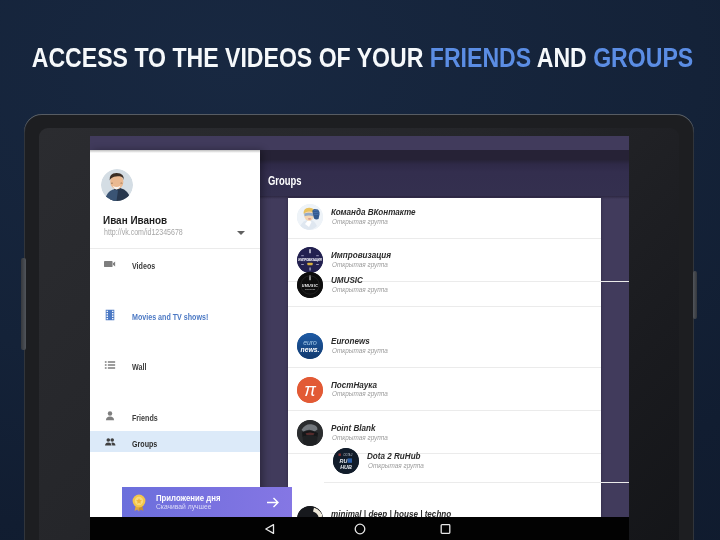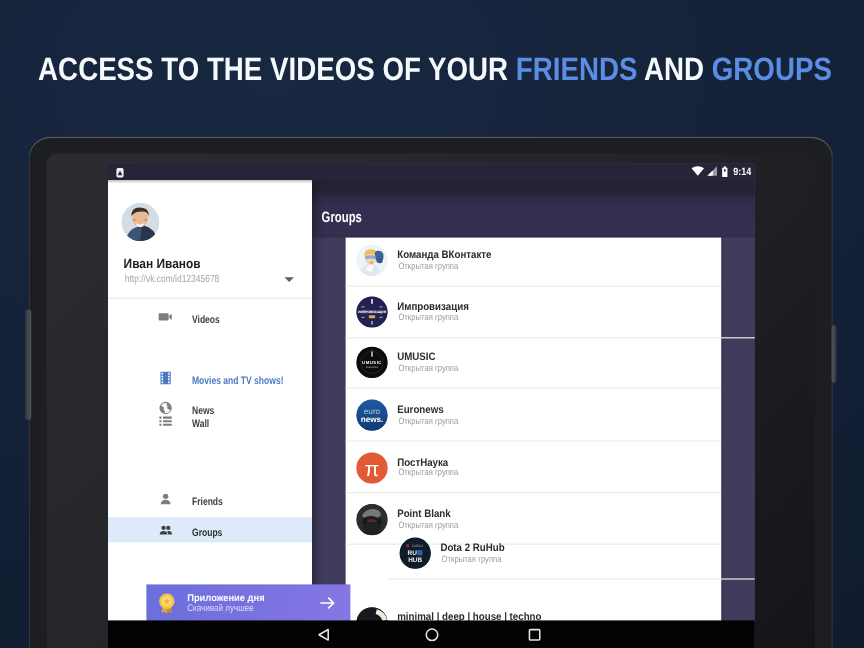--- a/index.html
+++ b/index.html
@@ -27,35 +27,35 @@
   .sb-right{position:absolute;right:3px;top:0;height:14px;display:flex;align-items:center;}
   .sb-time{color:#fff;font-size:8.7px;font-weight:bold;margin-left:3px;width:15px;transform:scaleX(0.86);transform-origin:0 50%;white-space:nowrap;}
   
   .toolbar{position:absolute;left:0;top:14px;width:100%;height:46px;
     background:linear-gradient(180deg,#262236 0%, #262236 21%, #2e2947 31%, #332e4e 48%, #34304f 100%);z-index:5;}
   .toolbar .title{position:absolute;left:178.4px;top:25.2px;font-size:12.6px;line-height:1;font-weight:bold;color:#ffffff;transform:scaleX(0.75);transform-origin:0 0;}
   .content{position:absolute;left:0;top:60px;width:100%;bottom:0;background:#413b5c;z-index:4;}
   .content:before{content:"";position:absolute;left:0;top:0;width:100%;height:3px;background:linear-gradient(180deg,rgba(20,16,35,.45),rgba(20,16,35,0));}
   
   .card{position:absolute;left:198px;top:2px;width:313px;bottom:-10px;background:#ffffff;box-shadow:0 0 3px rgba(10,5,25,.35);}
-  .row{position:absolute;left:0;width:100%;height:43.2px;}
+  .row{position:absolute;left:0;width:100%;height:43.2px;font-style:italic;}
   .row .av{position:absolute;left:9px;top:8.6px;width:26px;height:26px;border-radius:50%;overflow:hidden;}
   .row .t{position:absolute;left:43.2px;top:12.6px;font-size:9px;line-height:1;font-weight:bold;color:#2b2b2b;white-space:nowrap;transform:scaleX(0.90);transform-origin:0 0;}
   .row .s{position:absolute;left:44px;top:22.3px;font-size:7.7px;line-height:1;color:#9b9b9b;white-space:nowrap;transform:scaleX(0.83);transform-origin:0 0;}
   .row .dv{position:absolute;left:0;bottom:0;width:100%;height:1px;background:#ebebeb;}
   
   .drawer{position:absolute;left:0;top:14px;width:170px;height:368.4px;background:#ffffff;z-index:20;
     box-shadow:3px 0 7px rgba(0,0,0,.32);}
   .drawer:before{content:"";position:absolute;left:0;top:0;width:100%;height:3px;background:linear-gradient(180deg,rgba(0,0,0,.25),rgba(0,0,0,0));}
   .pavatar{position:absolute;left:11px;top:19px;width:32px;height:32px;border-radius:50%;overflow:hidden;}
   .pname{position:absolute;left:13.5px;top:65.3px;font-size:11.1px;line-height:1;font-weight:bold;color:#1f1f1f;transform:scaleX(0.895);transform-origin:0 0;white-space:nowrap;}
   .purl{position:absolute;left:14px;top:78.5px;font-size:8.6px;line-height:1;color:#a6a6a6;transform:scaleX(0.82);transform-origin:0 0;white-space:nowrap;}
   .pcaret{position:absolute;left:147px;top:81px;border-left:4.4px solid transparent;border-right:4.4px solid transparent;border-top:4.6px solid #606060;}
   .pdiv{position:absolute;left:0;top:98px;width:100%;height:1px;background:#ebebeb;}
-  .mi{position:absolute;left:0;width:100%;height:25.4px;margin-left:28px;}
+  .mi{position:absolute;left:0;width:100%;height:25.4px;}
   .mi .ic{position:absolute;left:14px;top:50%;margin-top:-6px;width:12px;height:12px;}
   .mi .tx{position:absolute;left:42.5px;top:50%;margin-top:-2.2px;font-size:9px;line-height:1;font-weight:bold;color:#3d3d3d;white-space:nowrap;transform:scaleX(0.79);transform-origin:0 0;}
   .hl{position:absolute;left:0;top:281.9px;width:100%;height:20.7px;background:#dceaf9;}
   
   .banner{position:absolute;left:0;top:337.8px;width:100%;height:30.7px;background:linear-gradient(95deg,#6b6fdc 0%, #7a72e0 55%, #8577e4 100%);margin-left:32px;}
   .banner .bt{position:absolute;left:34.5px;top:7.3px;font-size:8.2px;line-height:1;font-weight:bold;color:#ffffff;transform:scaleX(0.95);transform-origin:0 0;white-space:nowrap;}
   .banner .bs{position:absolute;left:34.5px;top:15.9px;font-size:8px;line-height:1;color:#dddcf8;transform:scaleX(0.843);transform-origin:0 0;white-space:nowrap;}
   .arrow{position:absolute;left:144px;top:9px;width:14px;height:13px;}
   
   .navbar{position:absolute;left:0;top:381.8px;width:100%;height:23px;background:#020202;z-index:40;}
@@ -111,21 +111,21 @@
             <rect x="19.2" y="17" width="2.6" height="1" fill="#9898ba"></rect>
             <rect x="3.5" y="11.5" width="19" height="2.9" fill="#4a4880" opacity="0.6"></rect>
             <text x="13" y="13.95" font-family="Liberation Sans" font-size="2.7" fill="#ffffff" text-anchor="middle" font-weight="bold">ИМПРОВИЗАЦИЯ</text>
             <rect x="10.4" y="15.8" width="5.2" height="2.4" rx="0.4" fill="#d8b23e"></rect>
           </svg>
         </div>
         <div class="t">Импровизация</div>
           <div class="s">Открытая группа</div>
           <div class="dv"></div>
       </div>
-      <div class="row" style="top:83px;">
+      <div class="row" style="top:66px;">
         <div class="av" style="background:#0c0c0c;">
           <svg width="26" height="26" viewBox="0 0 26 26">
             <circle cx="13" cy="13" r="13" fill="#0d0d0d"></circle>
             <rect x="12.45" y="3.2" width="1.1" height="5" fill="#f0f0f0"></rect>
             <circle cx="13" cy="13" r="9.2" fill="none" stroke="#2e2e2e" stroke-width="0.6"></circle>
             <text x="13" y="14.6" font-family="Liberation Sans" font-size="3.6" fill="#ffffff" text-anchor="middle" font-weight="bold" letter-spacing="0.4">UMUSIC</text>
             <text x="13" y="17.6" font-family="Liberation Sans" font-size="1.8" fill="#bdbdbd" text-anchor="middle">SUBSCRIBE</text>
           </svg>
         </div>
         <div class="t">UMUSIC</div>
@@ -226,27 +226,21 @@
           <path fill="#7e7e7e" d="M1 3.5 h8 a1 1 0 0 1 1 1 v5 a1 1 0 0 1 -1 1 h-8 a1 1 0 0 1 -1 -1 v-5 a1 1 0 0 1 1-1 Z M10.5 6 L13 4 V10 L10.5 8 Z"></path>
         </svg>
       <div class="tx">Videos</div>
     </div>
     <div class="mi" style="top:152.8px;">
       <svg class="ic" viewBox="0 0 14 14">
           <path fill="#4c79c4" d="M2 1 H12 V13 H2 Z M3 2 V3.6 H4.6 V2 Z M3 4.8 V6.4 H4.6 V4.8 Z M3 7.6 V9.2 H4.6 V7.6 Z M3 10.4 V12 H4.6 V10.4 Z M9.4 2 V3.6 H11 V2 Z M9.4 4.8 V6.4 H11 V4.8 Z M9.4 7.6 V9.2 H11 V7.6 Z M9.4 10.4 V12 H11 V10.4 Z" fill-rule="evenodd"></path>
         </svg>
       <div class="tx" style="color:#4c79c4;">Movies and TV shows!</div>
     </div>
-    <div class="mi" style="top:178.2px;">
-      <svg class="ic" viewBox="0 0 14 14">
-          <path fill="#7e7e7e" d="M7 1 a6 6 0 1 1 0 12 a6 6 0 1 1 0-12 Z M7 2.2 a4.8 4.8 0 0 0 -4.5 3.2 L4 5.4 L5.5 7 L5 8.8 L6.5 10.4 L6 11.7 a4.8 4.8 0 0 0 5.6-3 L10 8.5 L8.5 7.2 L9 5.5 L7.8 4 L8.5 2.5 A4.8 4.8 0 0 0 7 2.2 Z" fill-rule="evenodd"></path>
-        </svg>
-      <div class="tx">News</div>
-    </div>
-    <div class="mi" style="top:189px;">
+    <div class="mi" style="top:203px;">
       <svg class="ic" viewBox="0 0 14 14">
           <path fill="#7e7e7e" d="M1 2.5 H3 V4.5 H1 Z M4.5 2.5 H13 V4.5 H4.5 Z M1 6 H3 V8 H1 Z M4.5 6 H13 V8 H4.5 Z M1 9.5 H3 V11.5 H1 Z M4.5 9.5 H13 V11.5 H4.5 Z"></path>
         </svg>
       <div class="tx">Wall</div>
     </div>
     <div class="mi" style="top:254.3px;">
       <svg class="ic" viewBox="0 0 14 14">
           <circle cx="7" cy="4.2" r="2.6" fill="#7e7e7e"></circle>
           <path fill="#7e7e7e" d="M2.2 12 Q2.6 7.6 7 7.6 Q11.4 7.6 11.8 12 Z"></path>
         </svg>
@@ -271,37 +265,20 @@
         <path d="M8 4.2 L8.9 6 L10.9 6.3 L9.4 7.7 L9.8 9.7 L8 8.7 L6.2 9.7 L6.6 7.7 L5.1 6.3 L7.1 6 Z" fill="#f0b63a"></path>
       </svg>
       <div class="bt">Приложение дня</div>
       <div class="bs">Скачивай лучшее</div>
       <svg class="arrow" viewBox="0 0 14 13">
           <path d="M1 6.5 H12 M7.5 2 L12 6.5 L7.5 11" stroke="#ffffff" stroke-width="1.4" fill="none"></path>
         </svg>
     </div>
   </div>
 
-  <div class="statusbar">
-    <div class="notif"></div>
-    <div class="sb-right">
-      <svg width="11" height="9" viewBox="0 0 11 9" style="margin-right:2px;">
-          <path d="M5.5 8.5 L0.3 2.3 A 8.5 8.5 0 0 1 10.7 2.3 Z" fill="#ffffff"></path>
-        </svg>
-      <svg width="9" height="9" viewBox="0 0 9 9" style="margin-right:3px;">
-          <path d="M0.5 8.5 L8.5 8.5 L8.5 0.5 Z" fill="#ffffff" opacity="0.55"></path>
-          <path d="M0.5 8.5 L5 8.5 L5 4 Z" fill="#ffffff"></path>
-        </svg>
-      <svg width="6" height="10" viewBox="0 0 6 10" style="margin-right:1px;">
-          <path d="M2 0.8 H4 V1.8 H5.2 V9.5 H0.8 V1.8 H2 Z" fill="#ffffff"></path>
-          <rect x="2.3" y="3" width="1.4" height="2" fill="#2a2640"></rect>
-        </svg>
-      <div class="sb-time">9:14</div>
-    </div>
-  </div>
 
   <div class="navbar">
     <svg class="nv" style="left:174px;top:5.5px;" width="11" height="12" viewBox="0 0 11 12">
         <path d="M9.5 1.6 V10.4 L1.8 6 Z" fill="none" stroke="#e6e6e6" stroke-width="1.3" stroke-linejoin="round"></path>
       </svg>
     <svg class="nv" style="left:264px;top:5.5px;" width="12" height="12" viewBox="0 0 12 12">
         <circle cx="6" cy="6" r="4.8" fill="none" stroke="#e6e6e6" stroke-width="1.3"></circle>
       </svg>
     <svg class="nv" style="left:350px;top:5.5px;" width="11" height="12" viewBox="0 0 11 12">
         <rect x="1.2" y="1.7" width="8.6" height="8.6" rx="0.8" fill="none" stroke="#e6e6e6" stroke-width="1.3"></rect>

